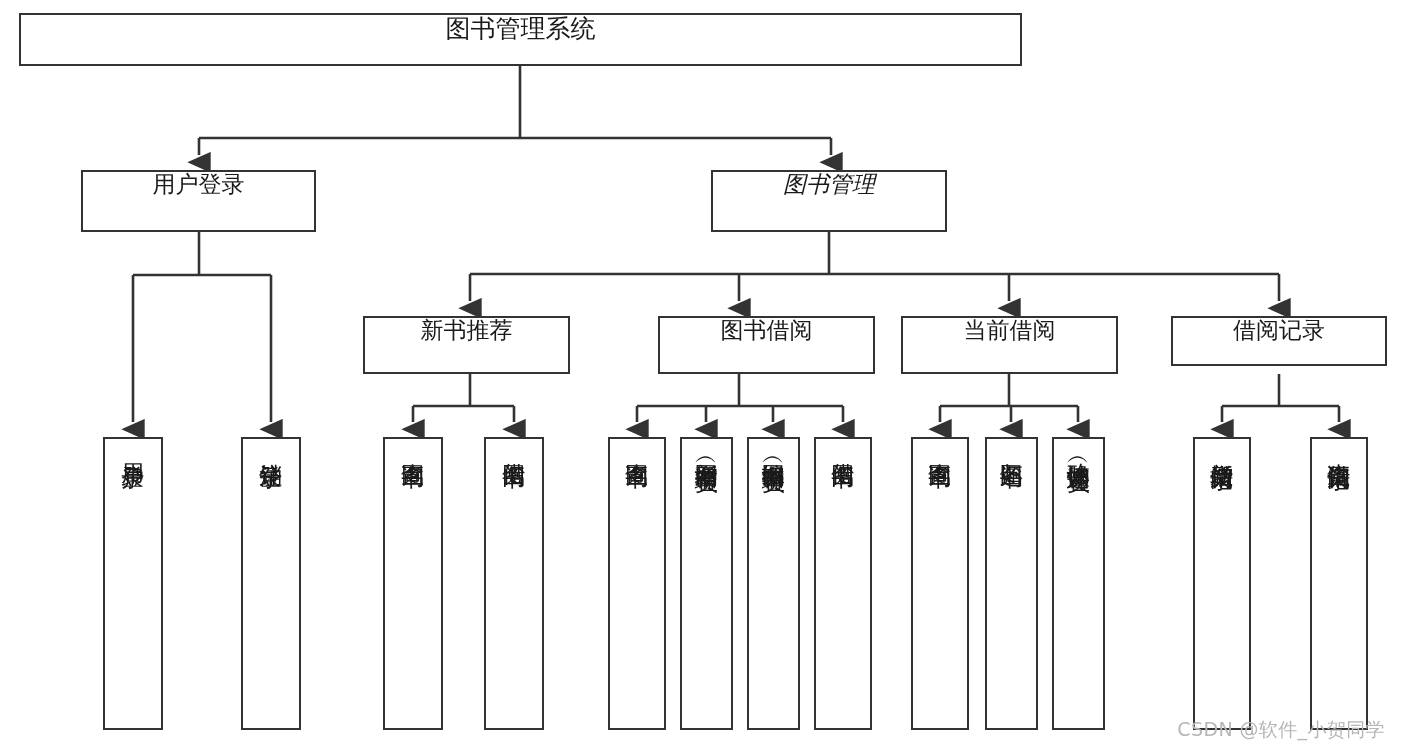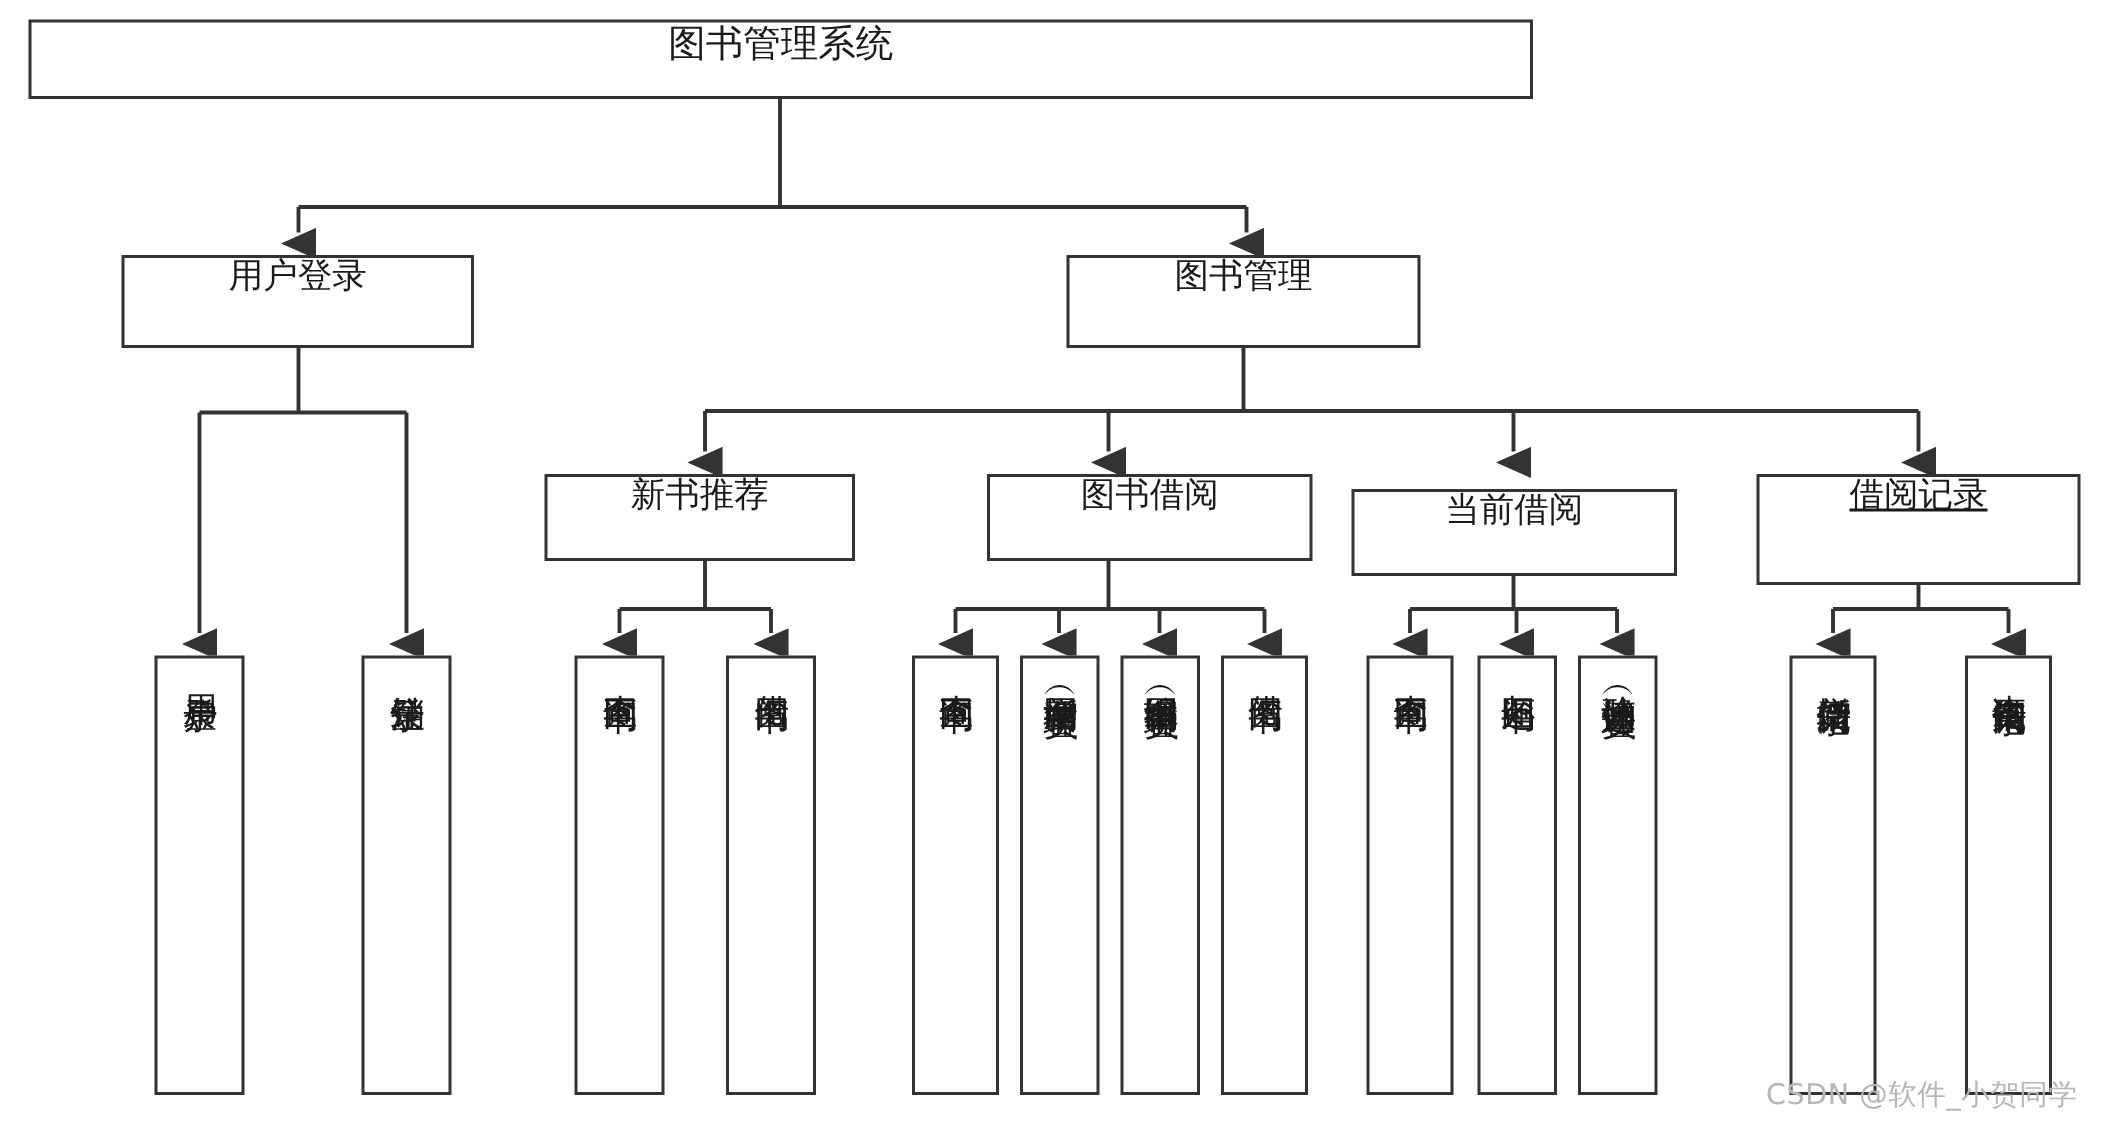--- a/index.html
+++ b/index.html
@@ -132,34 +132,34 @@
     </g>
   </svg>
 
   <div class="node node-h" id="node-root" style="left:19px; top:13px; width:1003px; height:53px;">
     <span class="node-label">图书管理系统</span>
   </div>
 
   <div class="node node-h level-2" style="left:81px; top:170px; width:235px; height:62px;">
     <span class="node-label">用户登录</span>
   </div>
-  <div class="node node-h level-2" style="left:711px; top:170px; width:236px; height:62px;">
+  <div class="node node-h level-2" style="left:711px; top:170px; width:236px; height:62px;font-style:italic;">
     <span class="node-label">图书管理</span>
   </div>
 
   <div class="node node-h level-3" style="left:363px; top:316px; width:207px; height:58px;">
     <span class="node-label">新书推荐</span>
   </div>
   <div class="node node-h level-3" style="left:658px; top:316px; width:217px; height:58px;">
     <span class="node-label">图书借阅</span>
   </div>
-  <div class="node node-h level-3" style="left:901px; top:326px; width:217px; height:58px;">
+  <div class="node node-h level-3" style="left:901px; top:316px; width:217px; height:58px;">
     <span class="node-label">当前借阅</span>
   </div>
-  <div class="node node-h level-3" style="left:1171px; top:316px; width:216px; height:74px;text-decoration:underline;">
+  <div class="node node-h level-3" style="left:1171px; top:316px; width:216px; height:50px;">
     <span class="node-label">借阅记录</span>
   </div>
 
   <div class="node node-v leaf" style="left:103px; top:437px; width:60px; height:293px;">
     <span class="node-label">用户登录</span>
   </div>
   <div class="node node-v leaf" style="left:241px; top:437px; width:60px; height:293px;">
     <span class="node-label">注销登录</span>
   </div>
 

